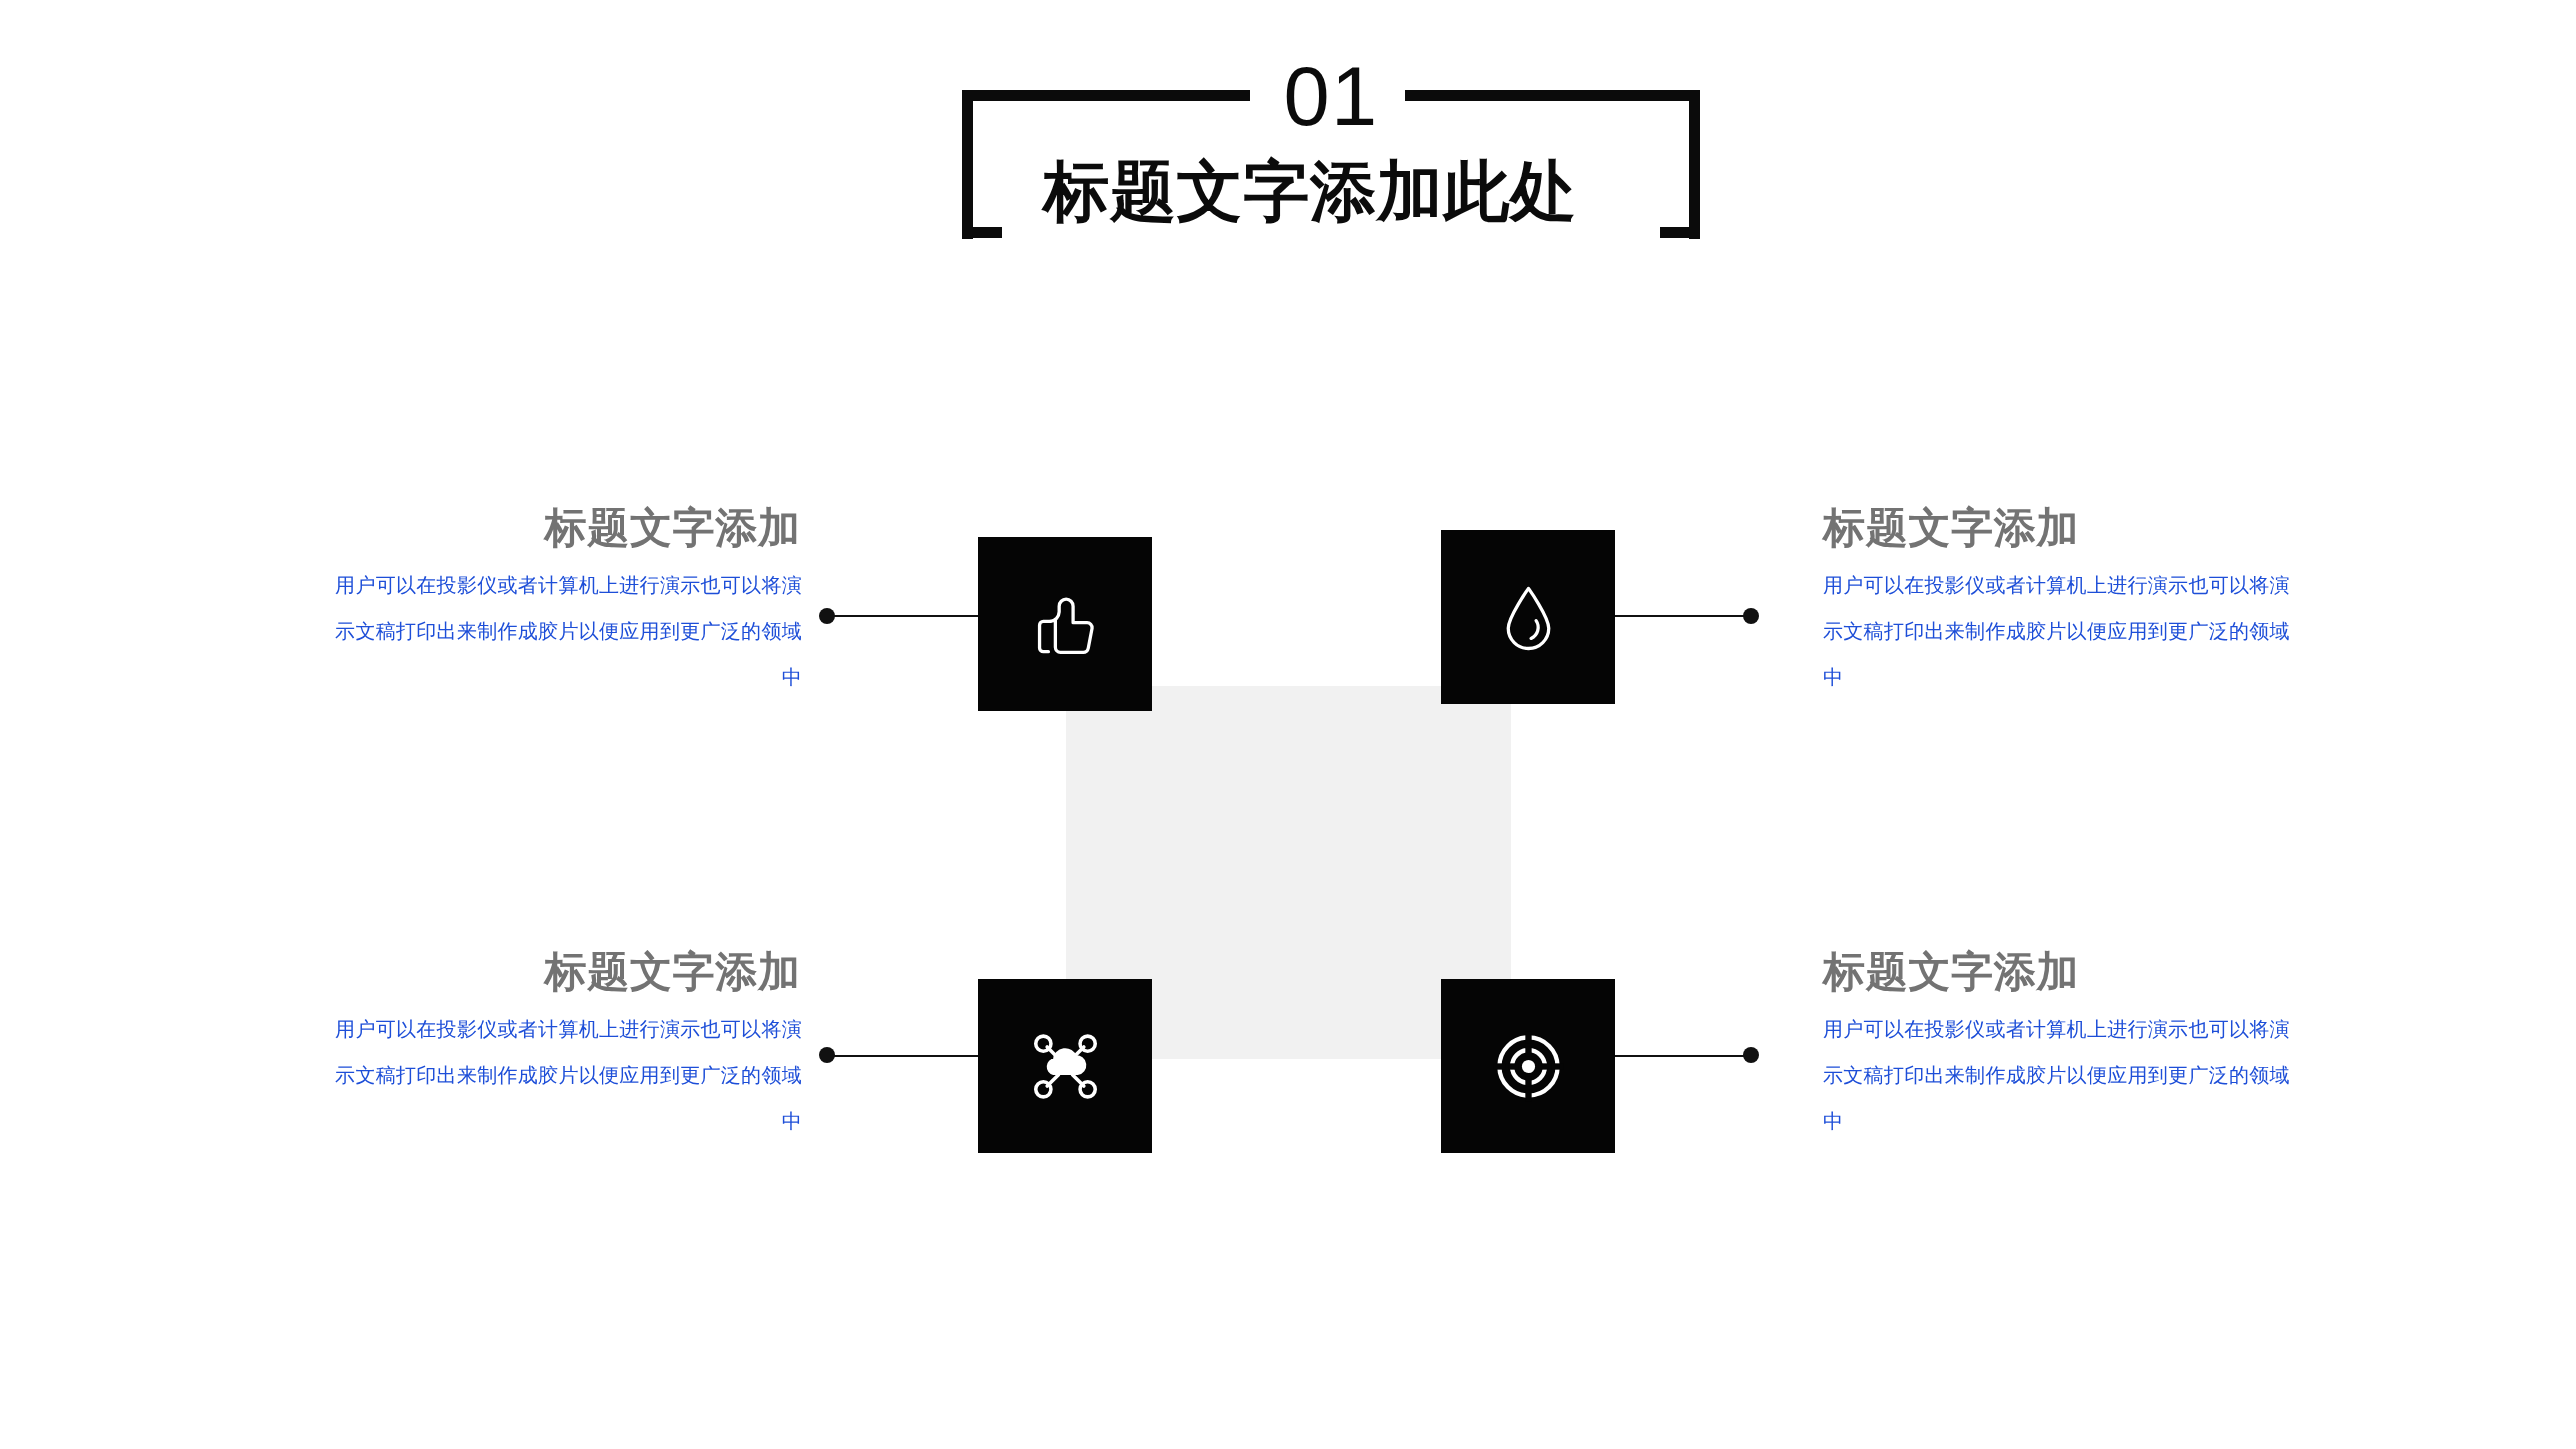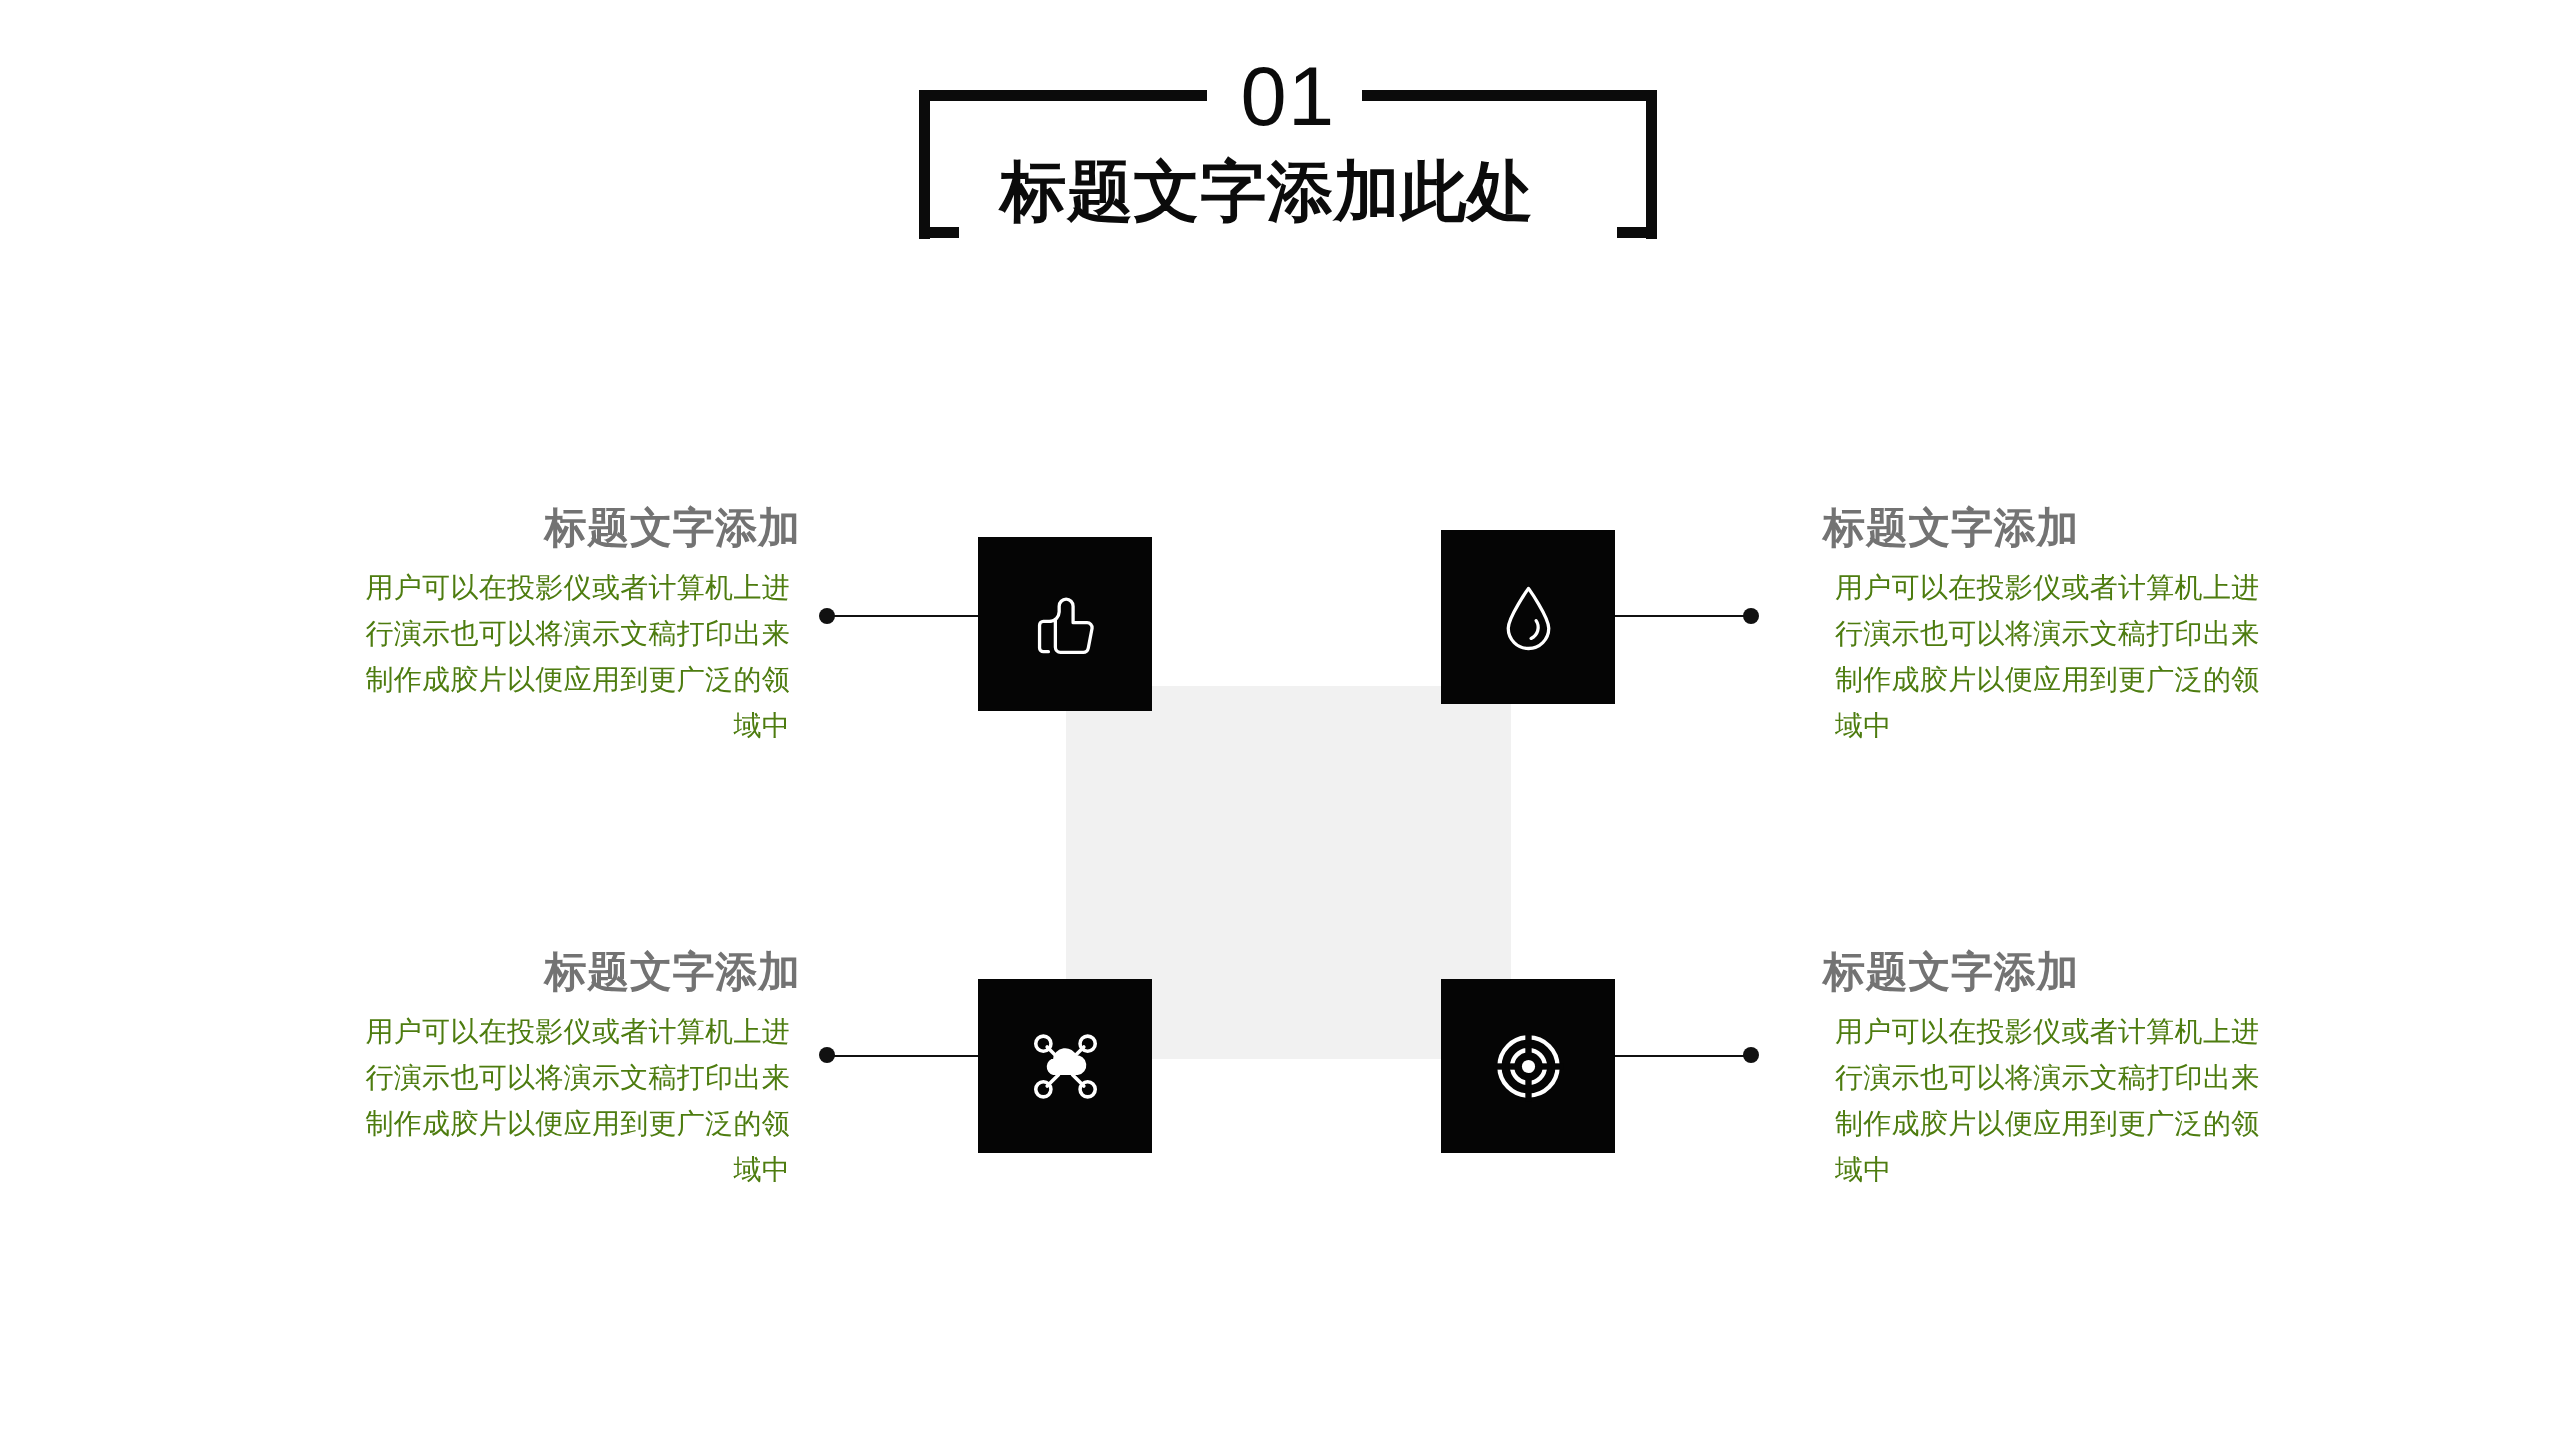--- a/index.html
+++ b/index.html
@@ -18,21 +18,21 @@
 
   .slide {
     position: absolute;
     inset: 0;
     background: #ffffff;
   }
 
   
   .title-block {
     position: absolute;
-    left: 919px;
+    left: 962px;
     top: 64px;
     width: 738px;
     height: 195px;
   }
   
   .brk-left {
     position: absolute;
     left: 0px;
     top: 25.5px;
     width: 11.4px;
@@ -166,25 +166,25 @@
   .tb-heading {
     font-size: 42px;
     font-weight: 700;
     color: #737373;
     line-height: 51px;
     margin: 0 0 9.4px 0;
     letter-spacing: 0.7px;
     white-space: nowrap;
   }
   .tb-body {
-    font-size: 28px;
+    font-size: 20px;
     font-weight: 400;
-    color: #4d7c0f;
+    color: #1d4ed8;
     line-height: 46px;
-    margin: 12px;
+    margin: 0;
     letter-spacing: 0.3px;
   }
   .tb-left .tb-heading { padding-right: 1.3px; }
 </style>
 </head>
 <body>
 
 <div class="slide">
 
   <div class="title-block">

